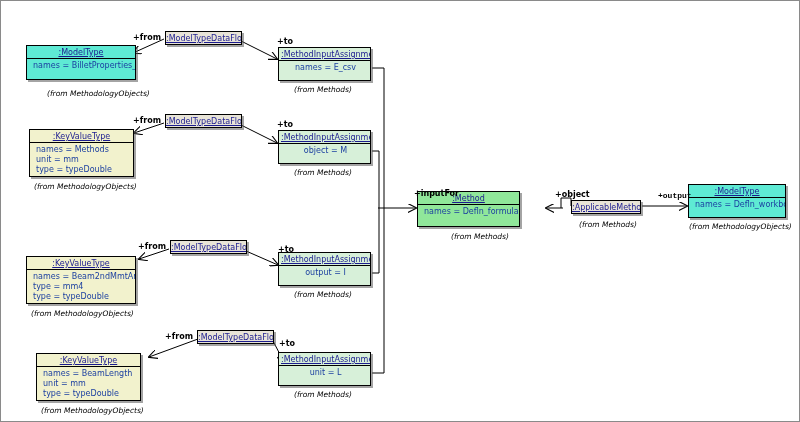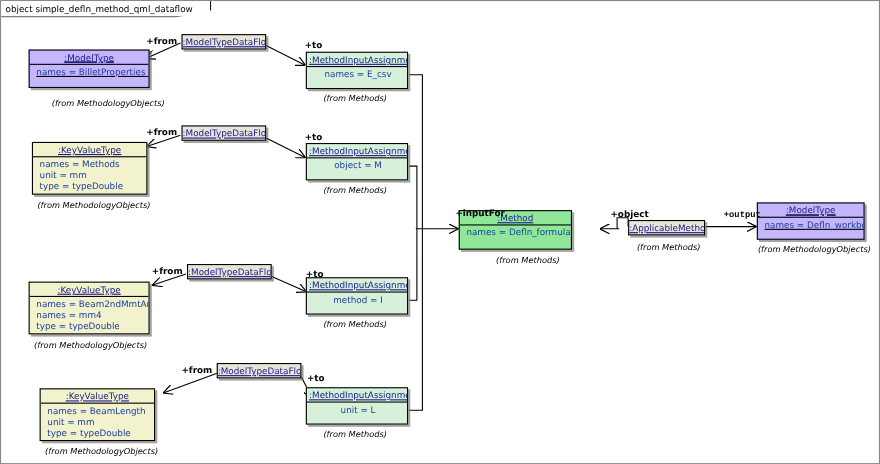--- a/index.html
+++ b/index.html
@@ -65,21 +65,21 @@
     text-align: left;
   }
   .objbox .attrs .row {
     font-size: 8px;
     color: #1b3fa0;
     white-space: nowrap;
     line-height: 10px;
   }
   .objbox .attrs.centered .row { text-align: center; }
 
-  .style-grey { background: #c4b5fd; text-decoration: underline; }
+  .style-grey { background: #5eead4; }
   .style-yellow { background: #f2f2cd; }
   .style-green-dark { background: #90e79a; }
   .style-green-light { background: #d7f0d9; }
 
   .small-node {
     position: absolute;
     box-sizing: border-box;
     border: 1px solid #000;
     background: #e8e4d8;
     box-shadow: 2px 2px 0 rgba(90,90,90,0.55);
@@ -140,21 +140,20 @@
       <path d="M 377 207 L 415 207" marker-end="url(#arw)"></path>
 
       <path d="M 570 197 L 560 197 L 560 207"></path>
       <path d="M 562 207 L 545 207" marker-end="url(#arw)"></path>
       <path d="M 570 197 L 570 205"></path>
 
       <path d="M 641 205 L 686 205" marker-end="url(#arw)"></path>
     </g>
   </svg>
 
-  <div id="frame-title">object simple_defln_method_qml_dataflow</div>
 
   <div class="objbox style-grey" style="left:25px; top:44px; width:110px; height:35px;">
     <div class="hdr">:ModelType</div>
     <div class="sep"></div>
     <div class="attrs centered">
       <div class="row">names = BilletProperties_cs</div>
     </div>
   </div>
   <div class="fromlbl" style="left:46px; top:88px;">(from MethodologyObjects)</div>
 
@@ -167,21 +166,21 @@
       <div class="row">type = typeDouble</div>
     </div>
   </div>
   <div class="fromlbl" style="left:33px; top:181px;">(from MethodologyObjects)</div>
 
   <div class="objbox style-yellow" style="left:25px; top:255px; width:110px; height:48px;">
     <div class="hdr">:KeyValueType</div>
     <div class="sep"></div>
     <div class="attrs">
       <div class="row">names = Beam2ndMmtArea</div>
-      <div class="row">names = mm4</div>
+      <div class="row">type = mm4</div>
       <div class="row">type = typeDouble</div>
     </div>
   </div>
   <div class="fromlbl" style="left:30px; top:308px;">(from MethodologyObjects)</div>
 
   <div class="objbox style-yellow" style="left:35px; top:352px; width:105px; height:48px;">
     <div class="hdr">:KeyValueType</div>
     <div class="sep"></div>
     <div class="attrs">
       <div class="row">names = BeamLength</div>
@@ -211,21 +210,21 @@
     <div class="attrs centered">
       <div class="row">object = M</div>
     </div>
   </div>
   <div class="fromlbl" style="left:293px; top:167px;">(from Methods)</div>
 
   <div class="objbox style-green-light" style="left:277px; top:251px; width:93px; height:34px;">
     <div class="hdr">:MethodInputAssignment</div>
     <div class="sep"></div>
     <div class="attrs centered">
-      <div class="row">method = I</div>
+      <div class="row">output = I</div>
     </div>
   </div>
   <div class="fromlbl" style="left:293px; top:289px;">(from Methods)</div>
 
   <div class="objbox style-green-light" style="left:277px; top:351px; width:93px; height:34px;">
     <div class="hdr">:MethodInputAssignment</div>
     <div class="sep"></div>
     <div class="attrs centered">
       <div class="row">unit = L</div>
     </div>

